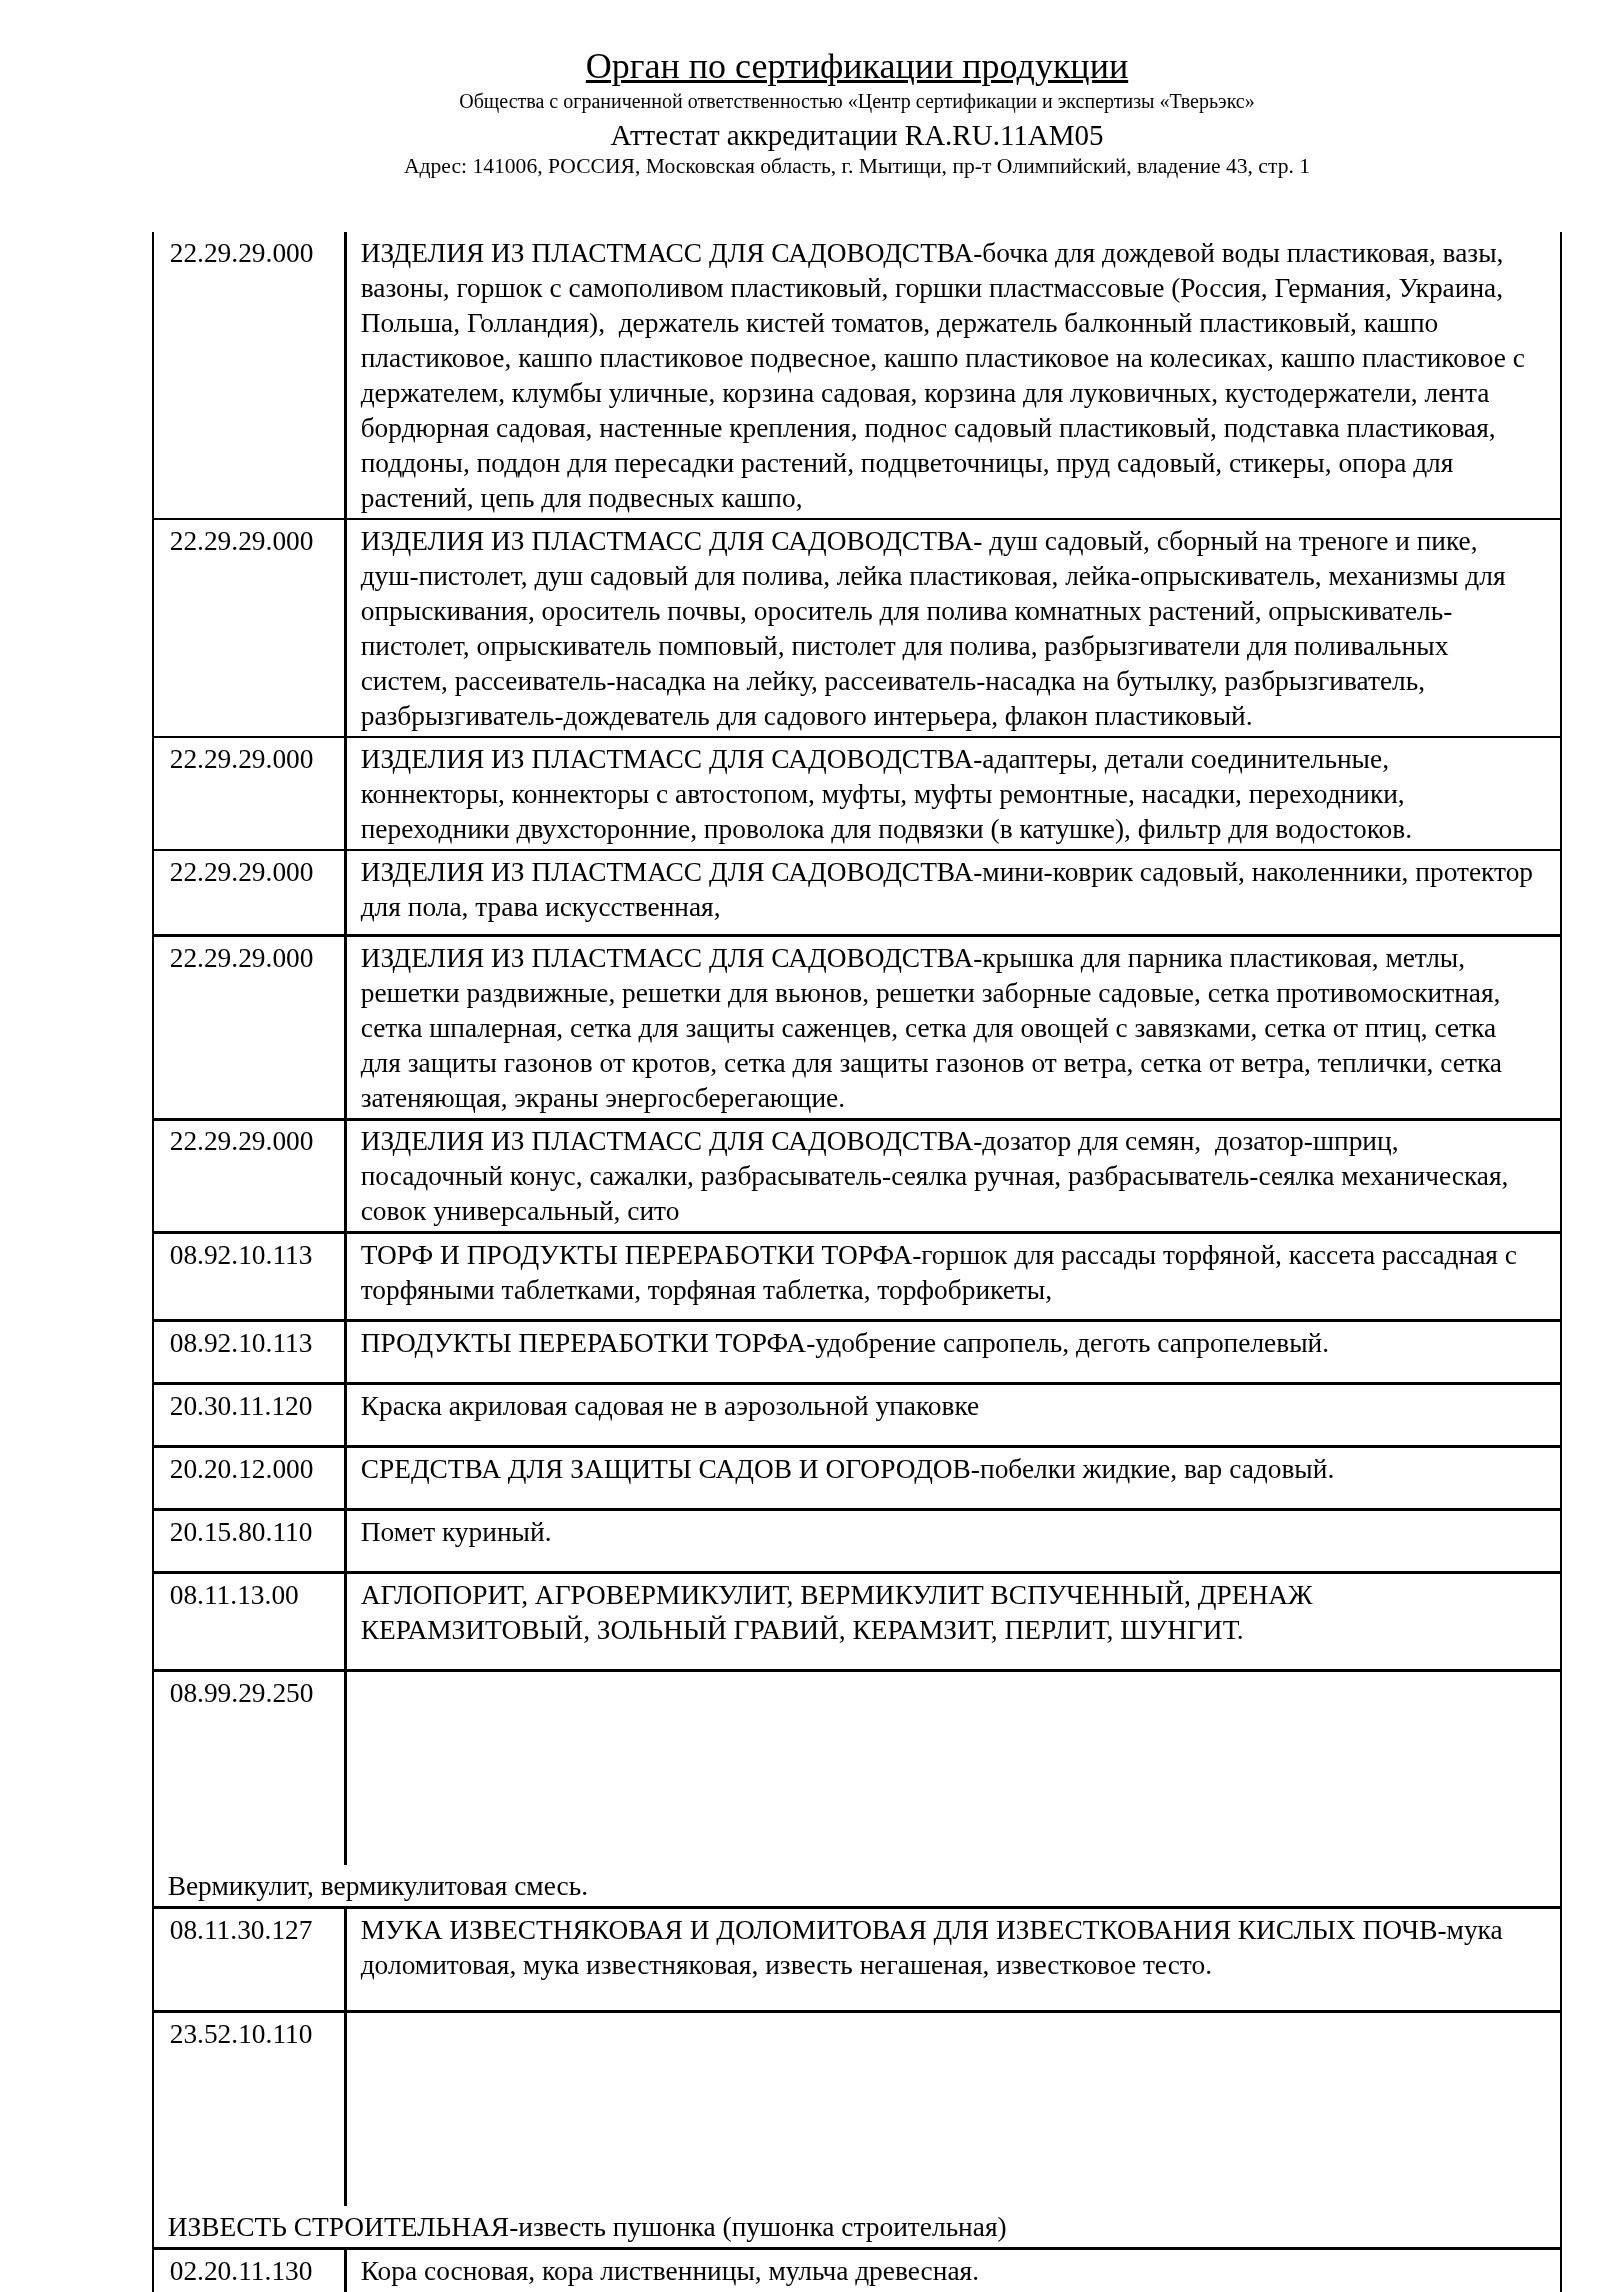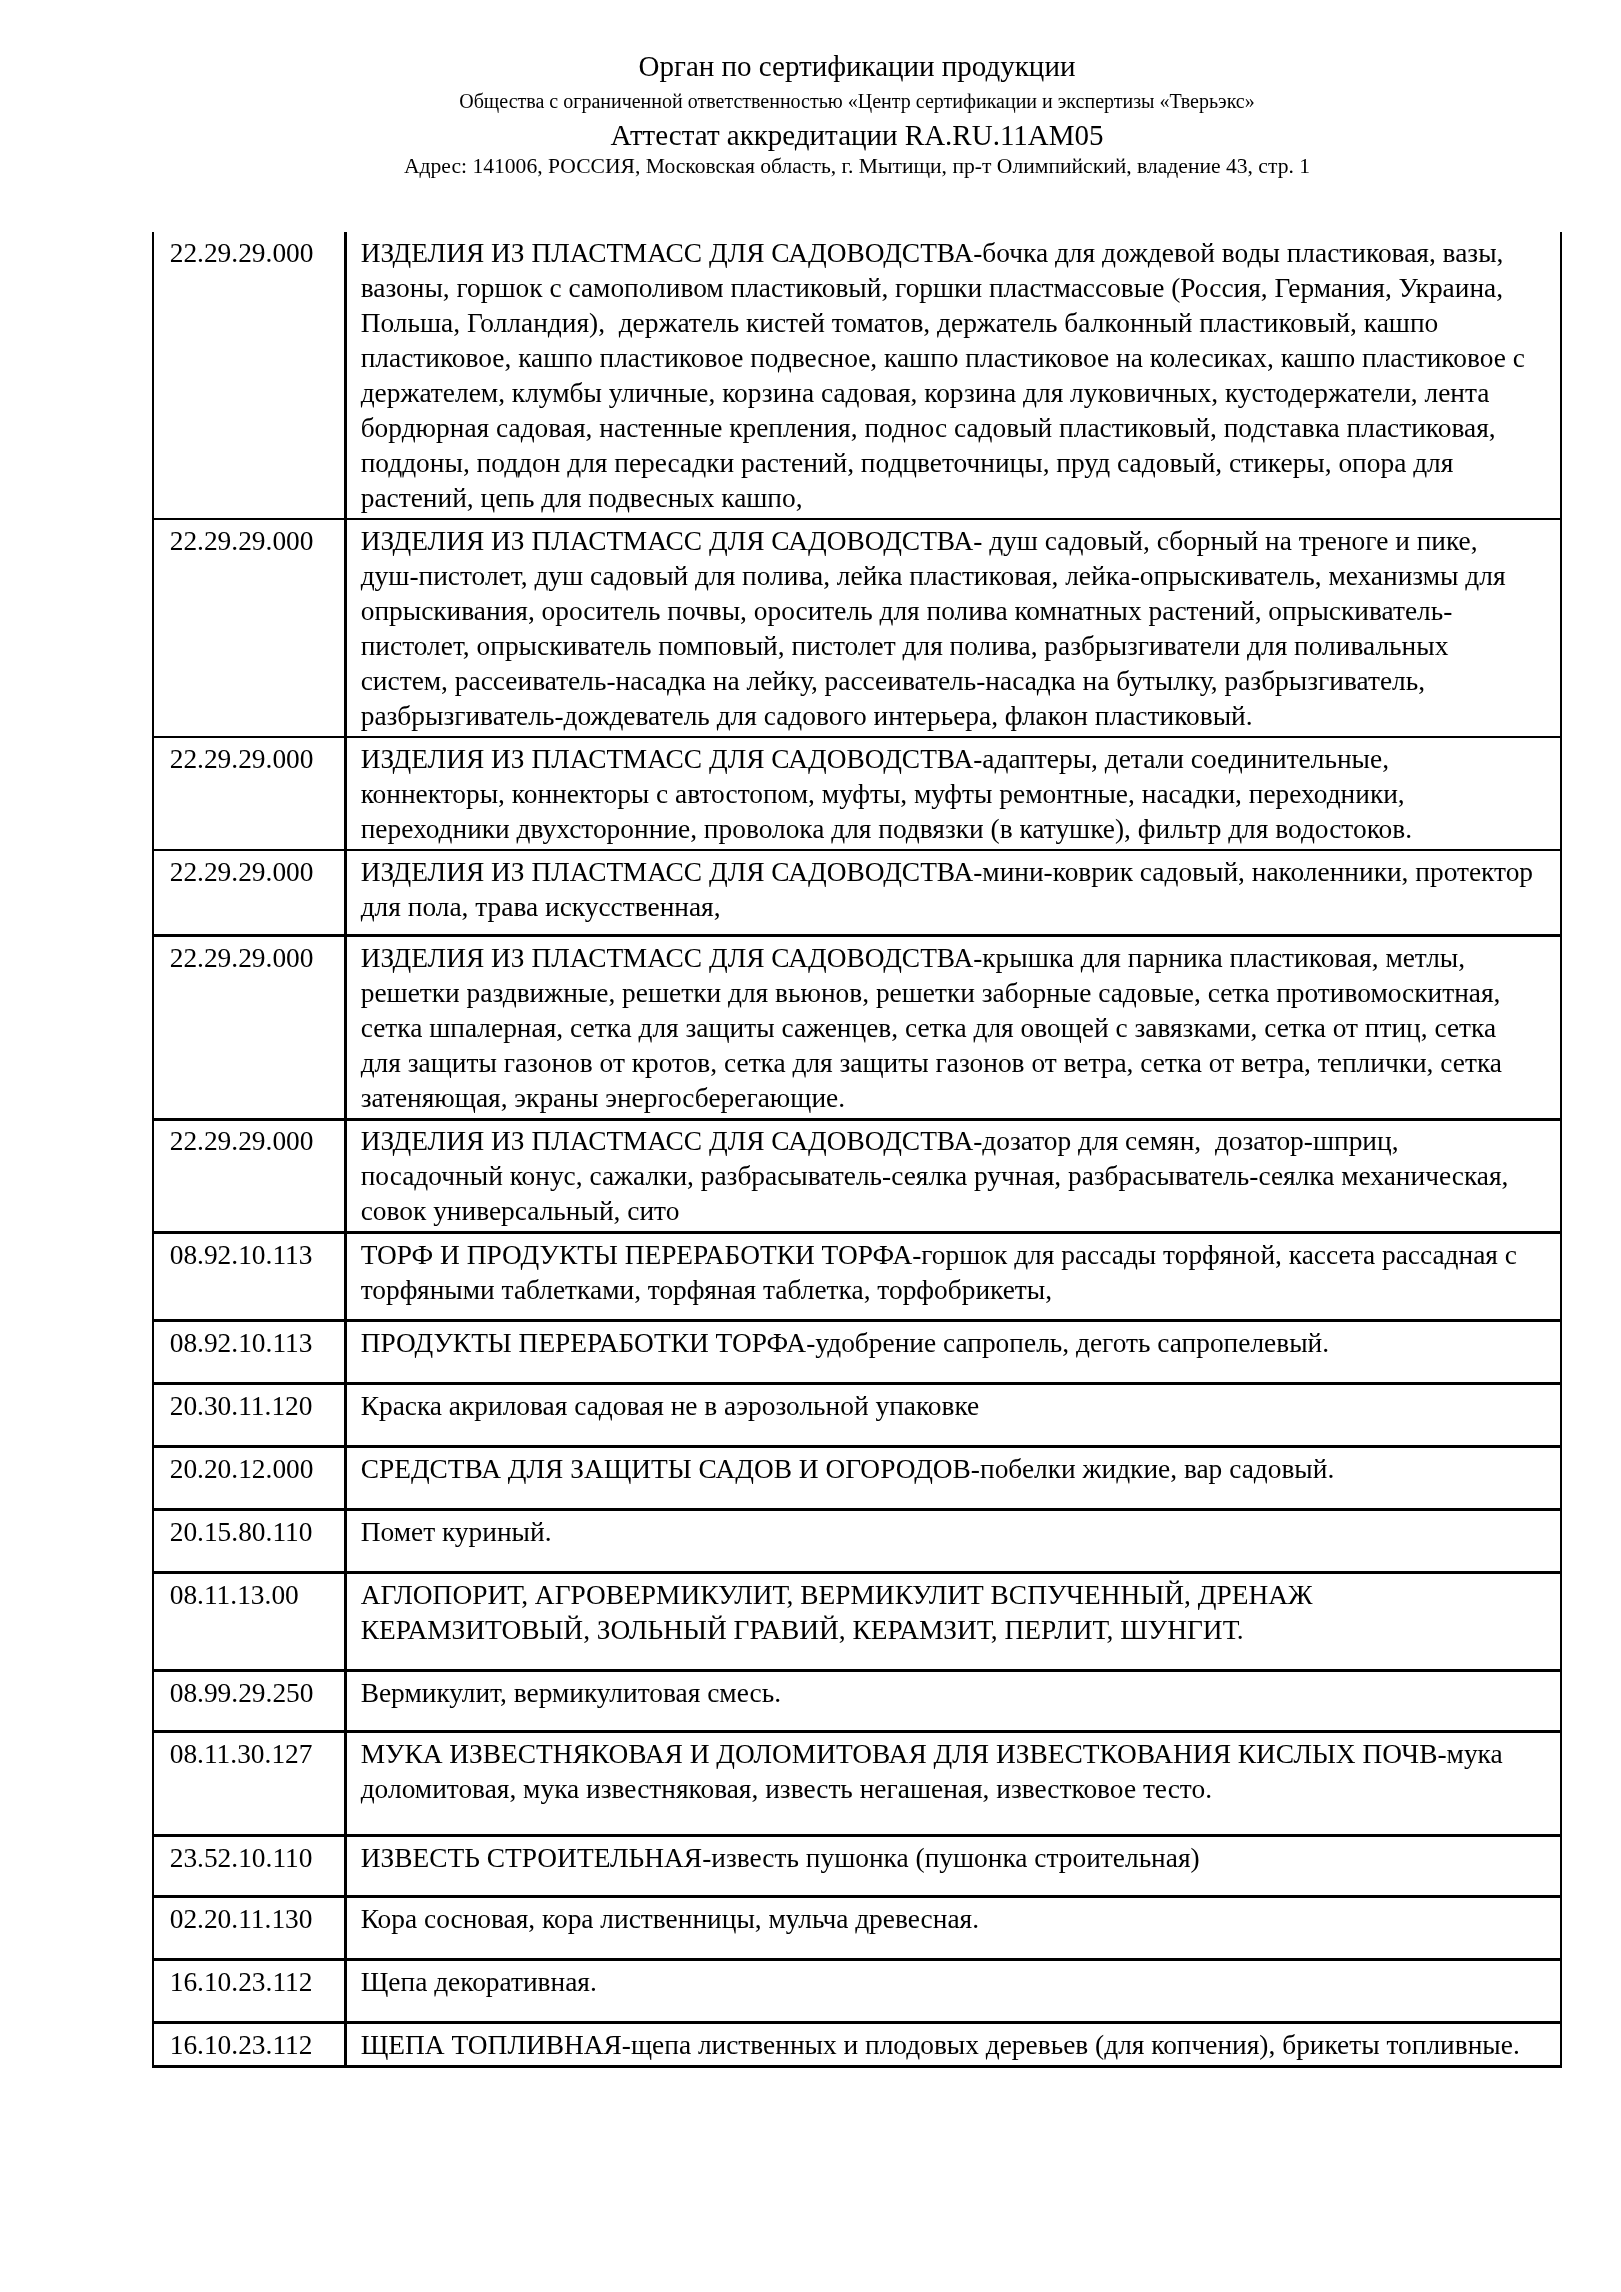--- a/index.html
+++ b/index.html
@@ -13,21 +13,21 @@
     position: relative;
     box-sizing: border-box;
   }
   .header {
     padding-top: 49px;
     margin-left: 152px;
     width: 1410px;
     text-align: center;
   }
   .h-line { white-space: pre-wrap; }
-  .h1 { font-size: 29px; line-height: 35px; }
+  .h1 { font-size: 36px; line-height: 35px; text-decoration: underline; }
   .h2 { font-size: 20px; line-height: 34px; }
   .h3 { font-size: 29px; line-height: 34px; }
   .h4 { font-size: 21.6px; line-height: 29px; }
 
   .table {
     margin-left: 152px;
     margin-top: 51px;
     width: 1410px;
     border-left: 2px solid #000;
     border-right: 2px solid #000;
@@ -53,21 +53,21 @@
     flex: 0 0 193px;
     border-right: 3.9px solid #000;
     padding: 3.9px 7.8px 2px 15.7px;
   }
   .cell.desc {
     flex: 1 1 auto;
     padding: 3.9px 21.6px 2px 13.7px;
   }
   
   .row.mh64  { min-height: 63px; }
-  .row.mh62  { min-height: 61px; }
+  .row.mh62  { min-height: 61px; flex-direction: column; }
   .row.mh87  { min-height: 85px; }
   .row.mh90  { min-height: 88px; }
   .row.mh100 { min-height: 98px; }
   .row.mh106 { min-height: 104px; }
 </style>
 </head>
 <body>
 
 <div class="page">
 

